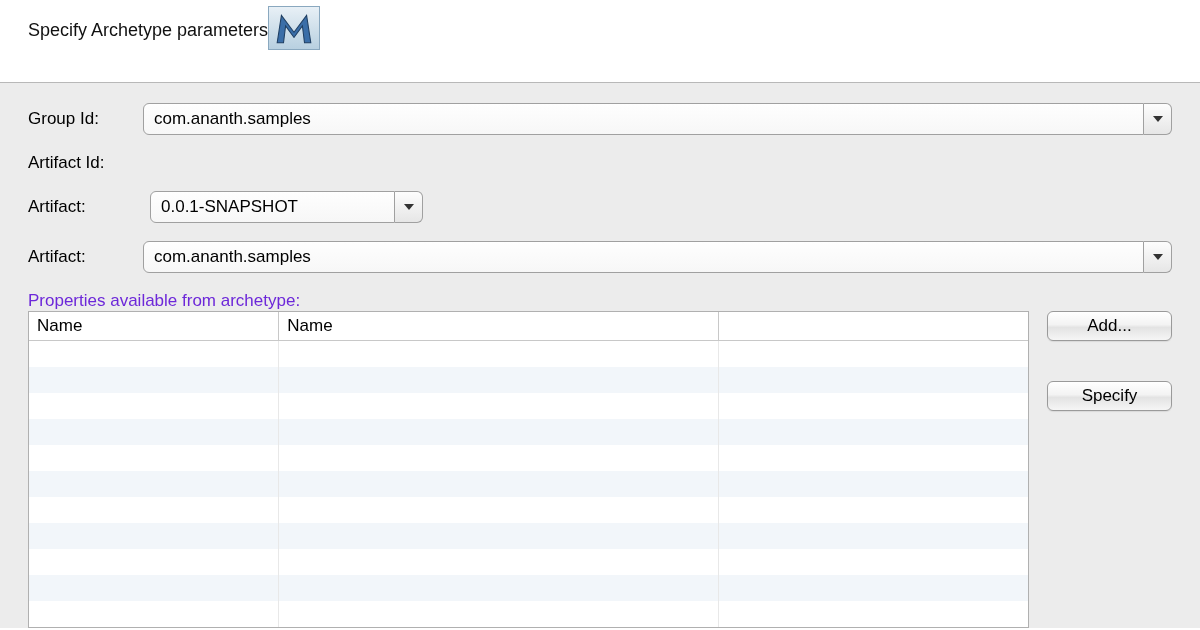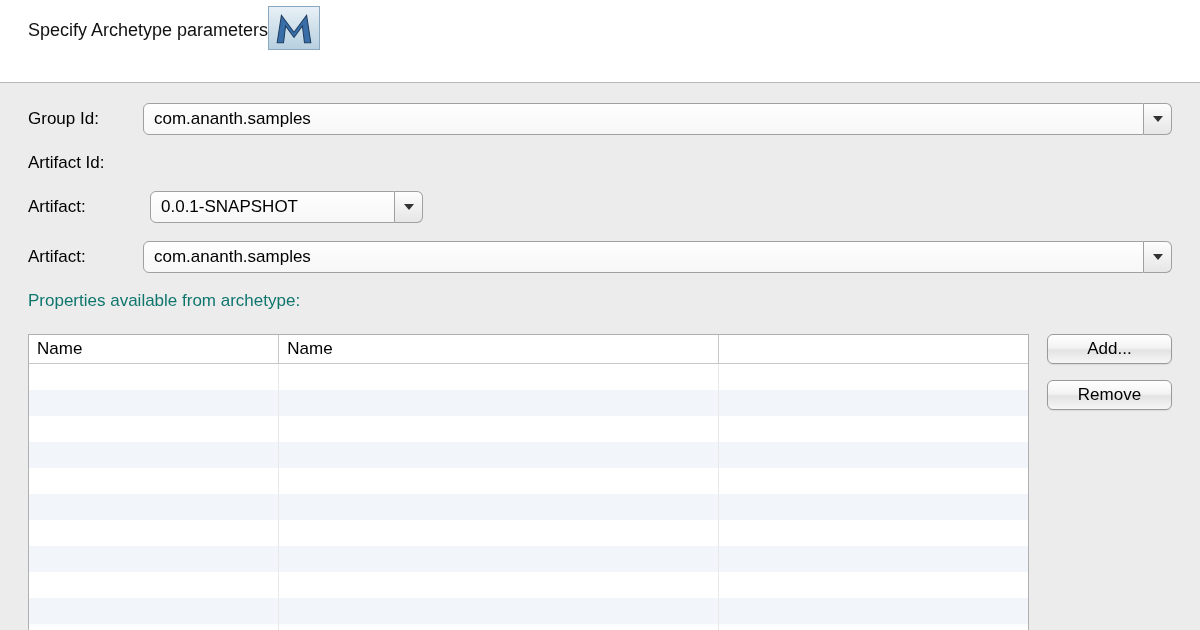--- a/index.html
+++ b/index.html
@@ -95,22 +95,22 @@
       align-items: center;
       justify-content: center;
     }
     .combo-button svg {
       width: 10px;
       height: 6px;
       fill: #333;
     }
     .section-label {
       font-size: 17px;
-      color: #0f766e;
-      margin: 6px 0 23px 0;
+      color: #6d28d9;
+      margin: 6px 0 0 0;
     }
     .props-wrap {
       display: flex;
       gap: 18px;
       align-items: flex-start;
     }
     .table-wrap {
       flex: 1;
       border: 1px solid #b0b0b0;
       background: #fff;
@@ -135,21 +135,21 @@
     }
     .table tr.alt td {
       background: #f2f6fa;
     }
     .col-name { width: 25%; margin-top: 32px; }
     .col-value { width: 44%; }
     .col-extra { width: 31%; border-right: none !important; }
     .side-buttons {
       display: flex;
       flex-direction: column;
-      gap: 16px;
+      gap: 40px;
       width: 125px;
     }
     .mac-button {
       height: 30px;
       border-radius: 6px;
       border: 1px solid #9a9a9a;
       background: linear-gradient(to bottom, #ffffff 0%, #f3f3f3 45%, #e3e3e3 55%, #f6f6f6 100%);
       font-size: 17px;
       font-family: inherit;
       cursor: pointer;
@@ -282,17 +282,17 @@
           <tr>
               <td></td>
               <td></td>
               <td class="col-extra"></td>
             </tr>
         </tbody>
       </table>
     </div>
     <div class="side-buttons">
       <button class="mac-button">Add...</button>
-      <button class="mac-button">Remove</button>
+      <button class="mac-button">Specify</button>
     </div>
   </div>
 
 </div>
 
 </body></html>

